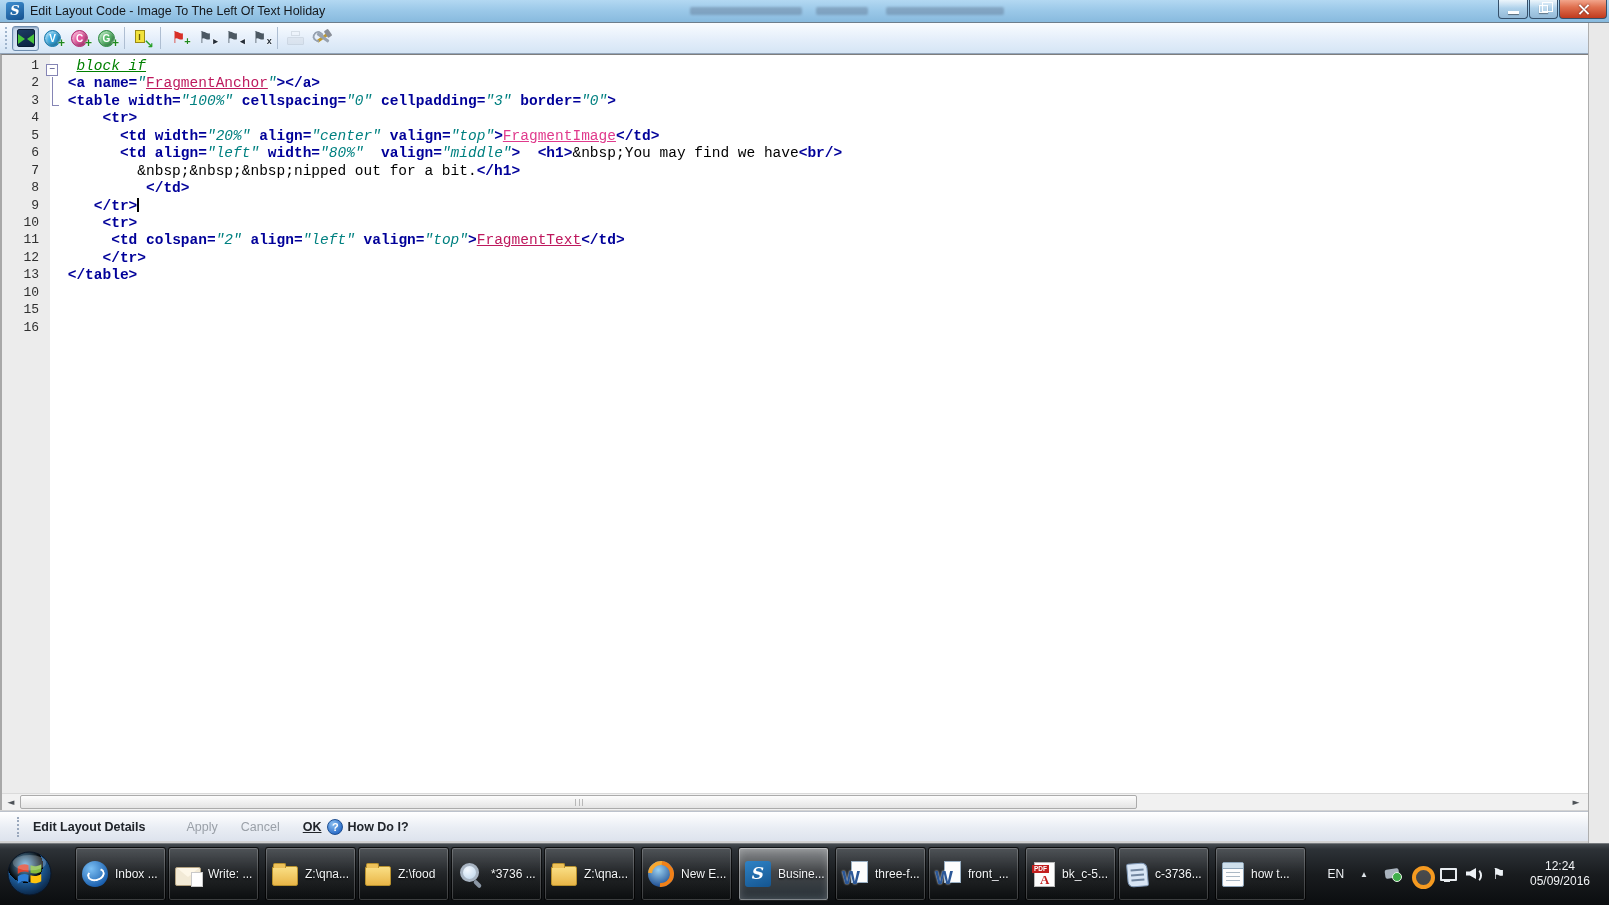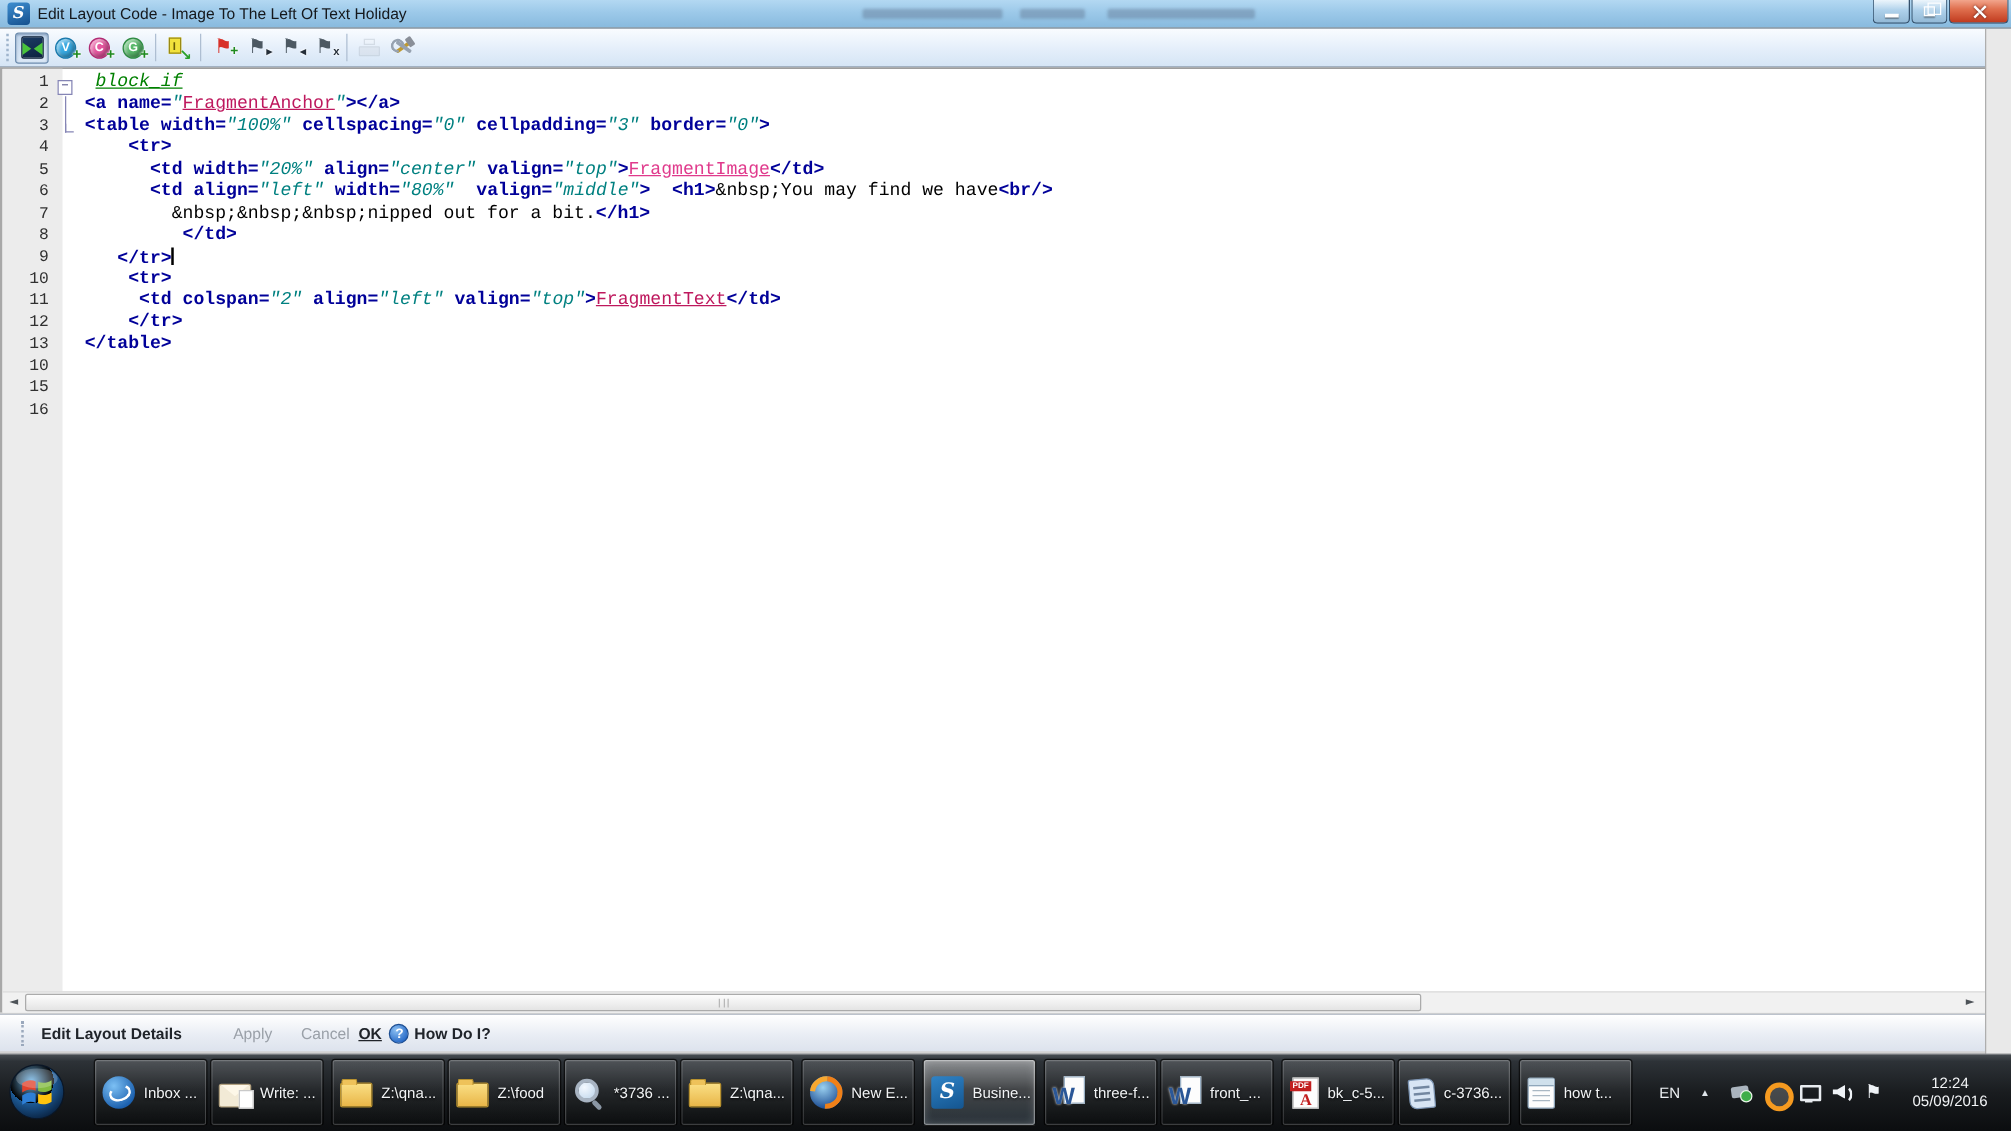--- a/index.html
+++ b/index.html
@@ -123,21 +123,21 @@
     border-left:1px solid #b8b8b8; }
 
   
   .bottombar { position:absolute; left:0; top:811px; width:1588px; height:30px;
     background:linear-gradient(180deg,#ffffff 0%,#e9edf4 55%,#dde3ed 100%);
     border-top:1px solid #bcc2cc; display:flex; align-items:center; font-size:12.5px; }
   .bb-grip { width:2px; height:20px; border-left:2px dotted #9aa8bc; margin-left:17px; }
   .bb-btn { color:#20242a; font-weight:bold; cursor:default; display:flex; align-items:center; }
   .bb-btn.disabled { color:#9aa0a8; font-weight:normal; }
   .bb-0 { margin-left:14px;align-items:center; } .bb-1 { margin-left:41px; } .bb-2 { margin-left:23px; }
-  .bb-3 { margin-left:7px;text-decoration:underline; } .bb-4 { margin-left:6px; }
+  .bb-3 { margin-left:23px;text-decoration:underline; } .bb-4 { margin-left:6px; }
   .helpic { display:inline-block; width:16px; height:16px; border-radius:50%;
     background:radial-gradient(circle at 35% 30%,#8cc0f2,#2a6cc8 75%); border:1px solid #1d4e92;
     color:#fff; font:bold 11px/15px "Liberation Sans",sans-serif; text-align:center; margin-right:4px; }
 
   
   .rightstrip { position:absolute; left:1588px; top:23px; width:21px; height:820px;
     background:#e9e9e9; border-left:1px solid #aeaeae; }
 
   
   .taskbar { position:absolute; left:0; top:843px; width:1609px; height:62px;

